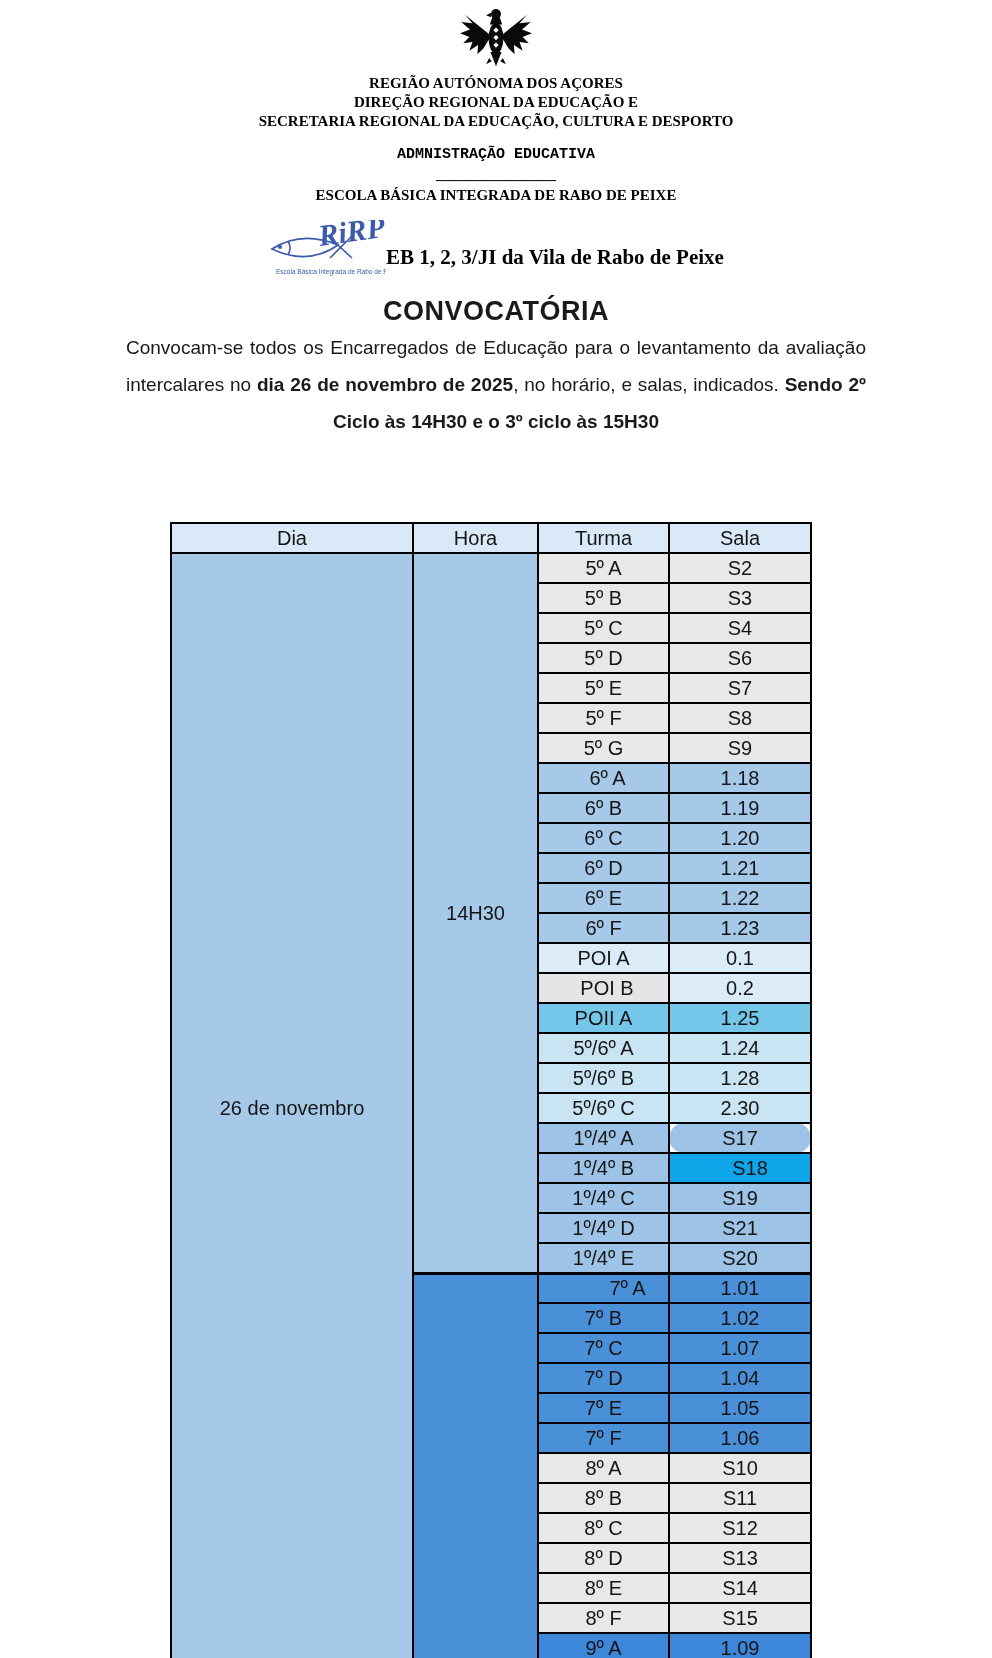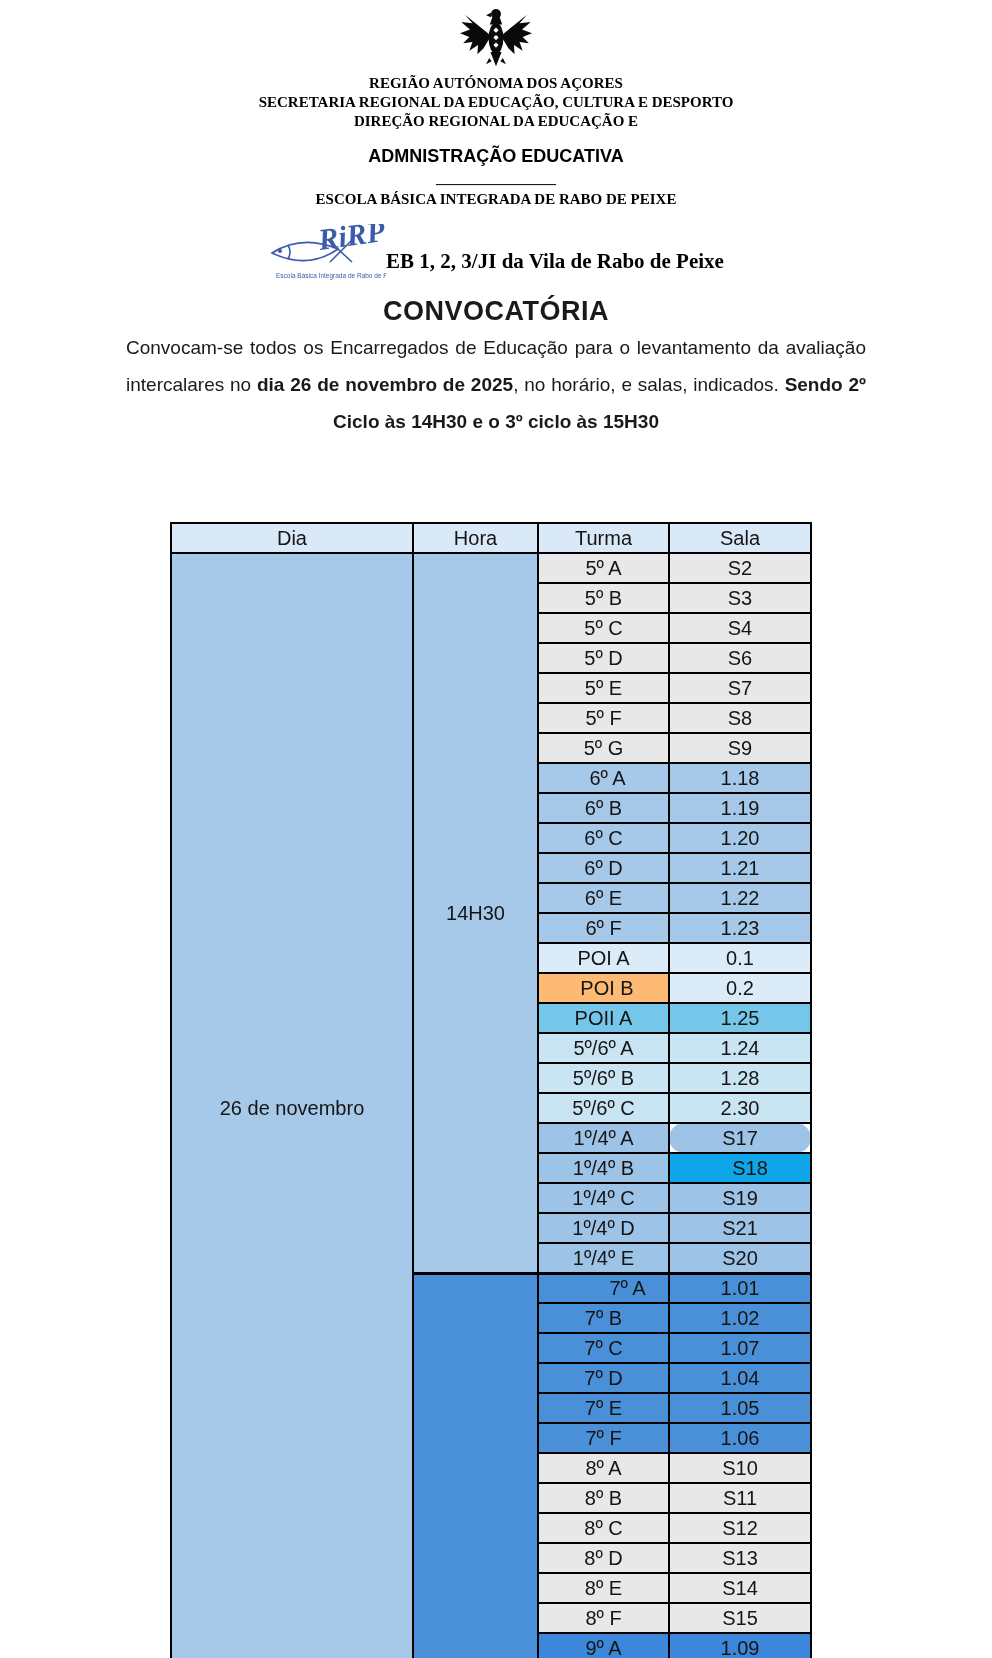--- a/index.html
+++ b/index.html
@@ -5,21 +5,21 @@
   * { margin:0; padding:0; box-sizing:border-box; }
   html,body { background:#ffffff; }
   .page {
     position:relative; width:992px; height:1658px;
     background:#fff; overflow:hidden;
     font-family:"Liberation Sans", sans-serif; color:#111;
   }
   .doc-header { position:absolute; top:0; left:0; width:992px; text-align:center; }
   .emblem { display:block; margin:6px auto 0 auto; }
   .org-block { margin-top:6px; font-family:"Liberation Serif", serif; font-weight:bold; font-size:15px; line-height:19px; color:#000; }
-  .dept-line { margin-top:15px; font-family:Liberation Sans, sans-serif; font-weight:bold; font-size:18px; color:#000; }
+  .dept-line { margin-top:15px; font-family:Liberation Mono, monospace; font-weight:bold; font-size:15px; color:#000; }
   .divider-line { margin-top:2px; font-family:"Liberation Serif", serif; font-weight:bold; font-size:15px; line-height:19px; color:#000; }
   .school-line { margin-top:3px; font-family:"Liberation Serif", serif; font-weight:bold; font-size:15px; color:#000; }
   .logo-row { margin-top:16px; display:flex; justify-content:center; align-items:flex-end; }
   .logo-row .unit-name { font-family:"Liberation Serif", serif; font-weight:bold; font-size:21px; color:#000; padding-bottom:8px; }
   .doc-title { margin-top:8px; font-size:27px; font-weight:bold; letter-spacing:0.5px; color:#1a1a1a; }
   .doc-paragraph {
     margin:7px auto 0 auto; width:740px; font-size:19px; line-height:37px; color:#1a1a1a;
     text-align:justify; text-align-last:center;
   }
   table.schedule {
@@ -63,22 +63,22 @@
 
       <g fill="#ffffff">
         <rect x="57" y="36" width="6" height="6" transform="rotate(45 60 39)"></rect>
         <rect x="57" y="48" width="6" height="6" transform="rotate(45 60 51)"></rect>
         <rect x="57" y="60" width="6" height="6" transform="rotate(45 60 63)"></rect>
       </g>
     </svg>
 
     <div class="org-block">
       <div>REGIÃO AUTÓNOMA DOS AÇORES</div>
+      <div>DIREÇÃO REGIONAL DA EDUCAÇÃO E</div>
       <div>SECRETARIA REGIONAL DA EDUCAÇÃO, CULTURA E DESPORTO</div>
-      <div>DIREÇÃO REGIONAL DA EDUCAÇÃO E</div>
     </div>
 
     <div class="dept-line">ADMNISTRAÇÃO EDUCATIVA</div>
 
     <div class="divider-line">________________</div>
 
     <div class="school-line">ESCOLA BÁSICA INTEGRADA DE RABO DE PEIXE</div>
 
     <div class="logo-row">
       <svg width="118" height="58" viewBox="0 0 118 58" aria-hidden="true">
@@ -173,21 +173,21 @@
         </tr>
         <tr>
           <td style="background: rgb(166, 201, 234);">6º F</td>
           <td style="background: rgb(166, 201, 234);">1.23</td>
         </tr>
         <tr>
           <td style="background: rgb(220, 235, 248);">POI A</td>
           <td style="background: rgb(220, 235, 248);">0.1</td>
         </tr>
         <tr>
-          <td style="background: #fdba74; padding-left: 7px;">POI B</td>
+          <td style="background: #e5e5e5; padding-left: 7px;">POI B</td>
           <td style="background: rgb(220, 235, 248);">0.2</td>
         </tr>
         <tr>
           <td style="background: rgb(116, 199, 233);">POII A</td>
           <td style="background: rgb(116, 199, 233);">1.25</td>
         </tr>
         <tr>
           <td style="background: rgb(201, 228, 243);">5º/6º A</td>
           <td style="background: rgb(201, 228, 243);">1.24</td>
         </tr>

